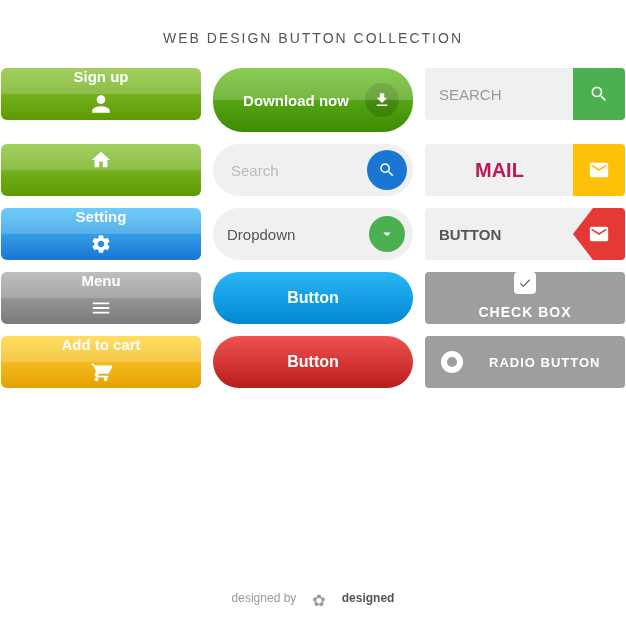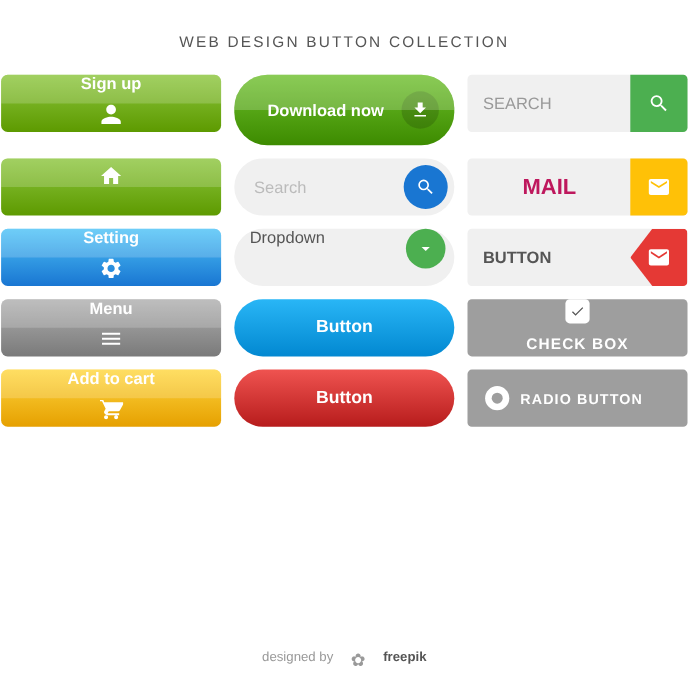--- a/index.html
+++ b/index.html
@@ -166,20 +166,21 @@
       align-items: center;
       justify-content: center;
       color: #fff;
       font-size: 20px;
     }
     
     .btn-dropdown {
       background: #f0f0f0;
       border-radius: 30px;
       display: flex;
+      align-items: center;
       height: 52px;
     }
     .btn-dropdown .drop-text {
       flex: 1;
       padding: 0 14px;
       font-size: 15px;
       color: #555;
       font-weight: 500;
     }
     .btn-dropdown .drop-icon {
@@ -277,21 +278,21 @@
       letter-spacing: 1px;
     }
     
     .btn-radio {
       background: #9e9e9e;
       border-radius: 4px;
       display: flex;
       align-items: center;
       height: 52px;
       padding: 0 16px;
-      gap: 10px;
+      gap: 26px;
       cursor: pointer;
     }
     .btn-radio .radio-circle {
       width: 22px;
       height: 22px;
       background: #fff;
       border-radius: 50%;
       display: flex;
       align-items: center;
       justify-content: center;
@@ -509,14 +510,14 @@
       <div class="radio-inner"></div>
     </div>
     <span class="radio-label">RADIO BUTTON</span>
   </div>
 
 </div>
 
 <div class="footer">
   <span>designed by</span>
   <span style="font-size:16px;">✿</span>
-  <strong style="color:#555;">freepik</strong>
+  <strong style="color:#555;">designed</strong>
 </div>
 
 </body></html>

